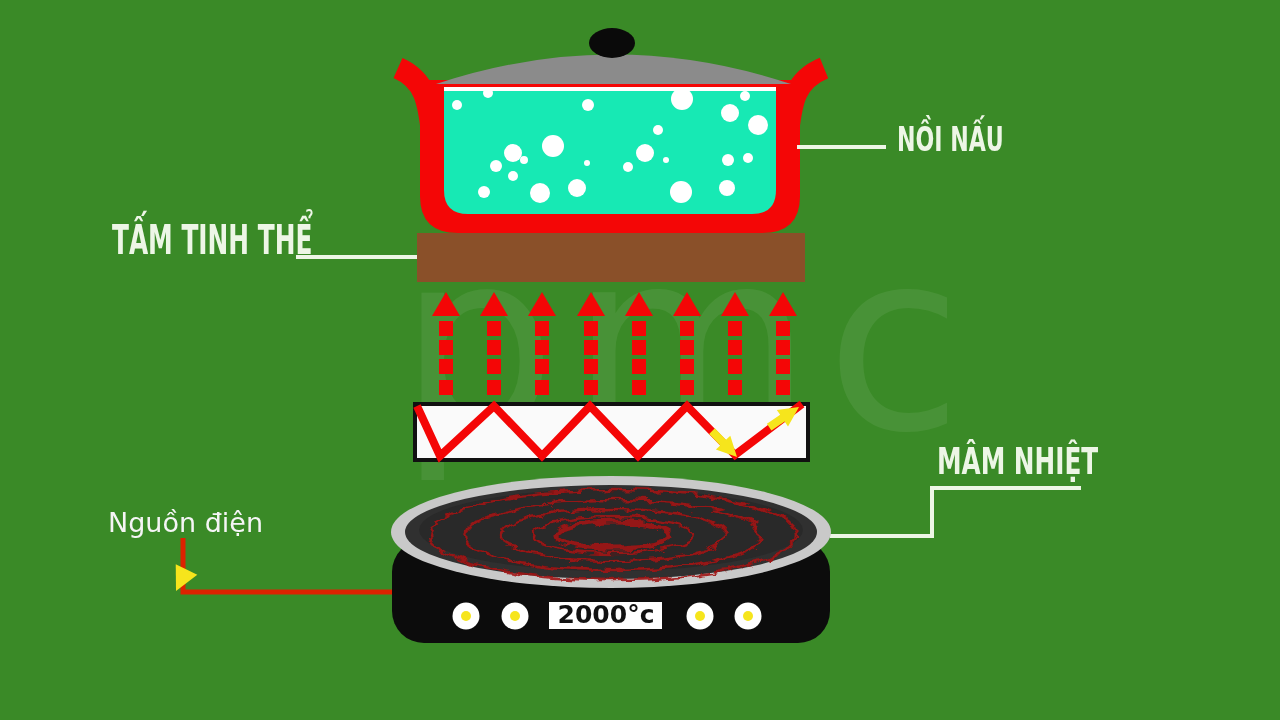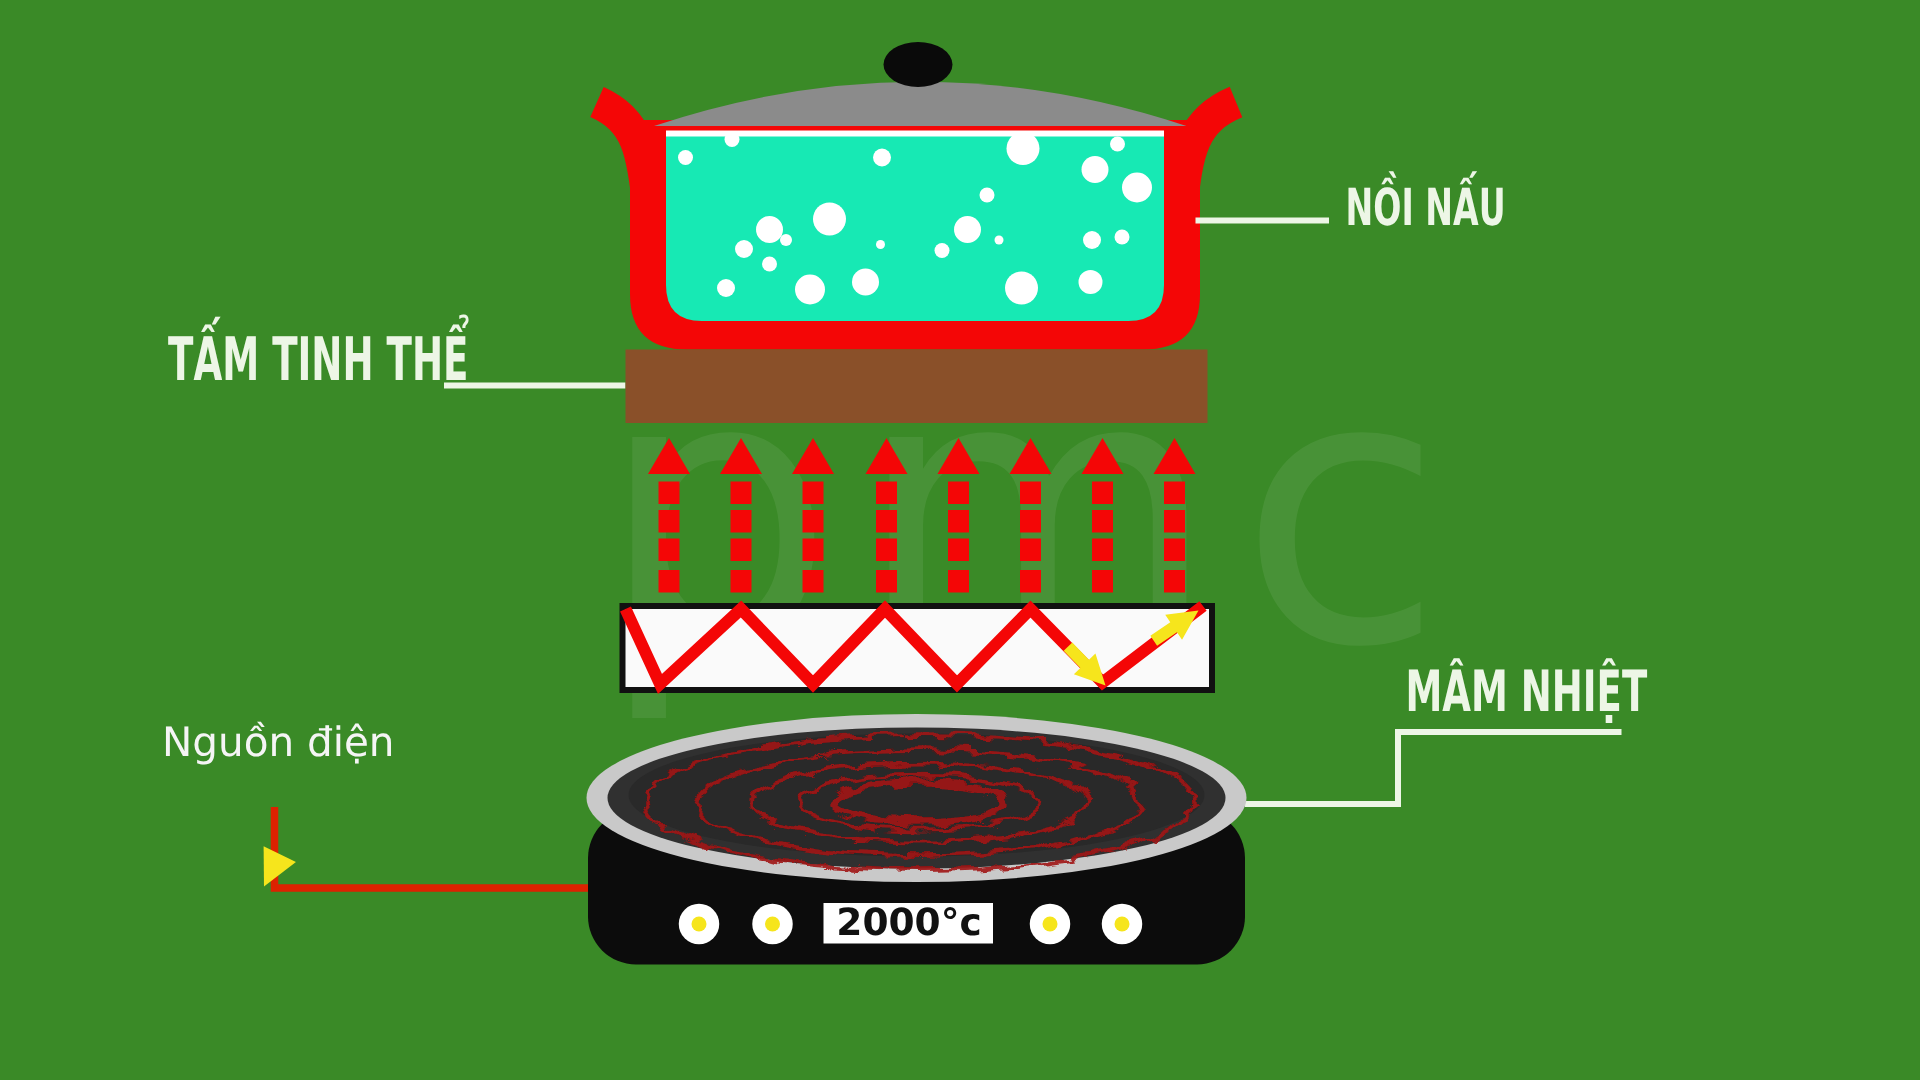--- a/index.html
+++ b/index.html
@@ -18,21 +18,21 @@
   .diagram-label{
     position:absolute;z-index:3;color:var(--label);
     font-family:"DejaVu Sans",sans-serif;font-weight:bold;line-height:1;
     transform-origin:left top;white-space:nowrap;
   }
   #pot-label{left:897px;top:122px;font-size:34px;transform:scaleX(.65);}
   #crystal-label{left:112px;top:220px;font-size:40px;transform:scaleX(.62);}
   #heating-label{left:937px;top:442px;font-size:38px;transform:scaleX(.65);}
   #power-box{
     position:absolute;z-index:3;left:103px;top:452px;width:165px;height:86px;
-    background:var(--box-gray);display:flex;align-items:center;justify-content:center;
+    background:var(--box-gray);display:flex;align-items:flex-end;justify-content:center;
     color:#f5f5f5;font-size:27px;font-family:"DejaVu Sans",sans-serif;
   }
   
   .red-fill{fill:var(--red);}
   .red-stroke{stroke:var(--red);fill:none;}
   .label-line{stroke:var(--label);stroke-width:4;fill:none;}
   .yellow{fill:var(--yellow);}
   .display-text{font-family:"DejaVu Sans",sans-serif;font-weight:600;font-size:25px;fill:#111;}
 </style>
 </head>

